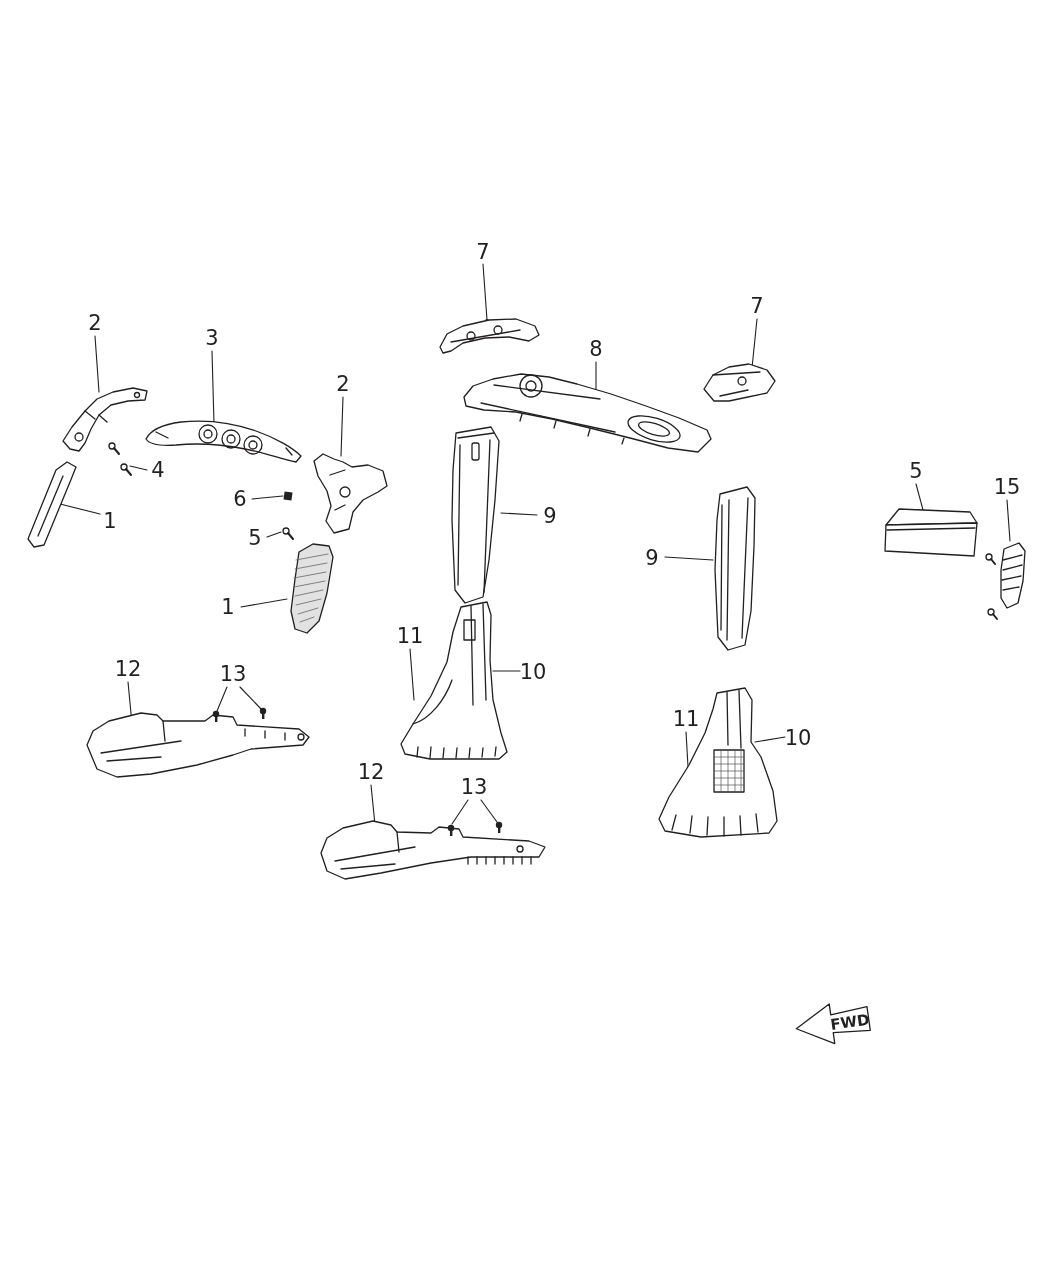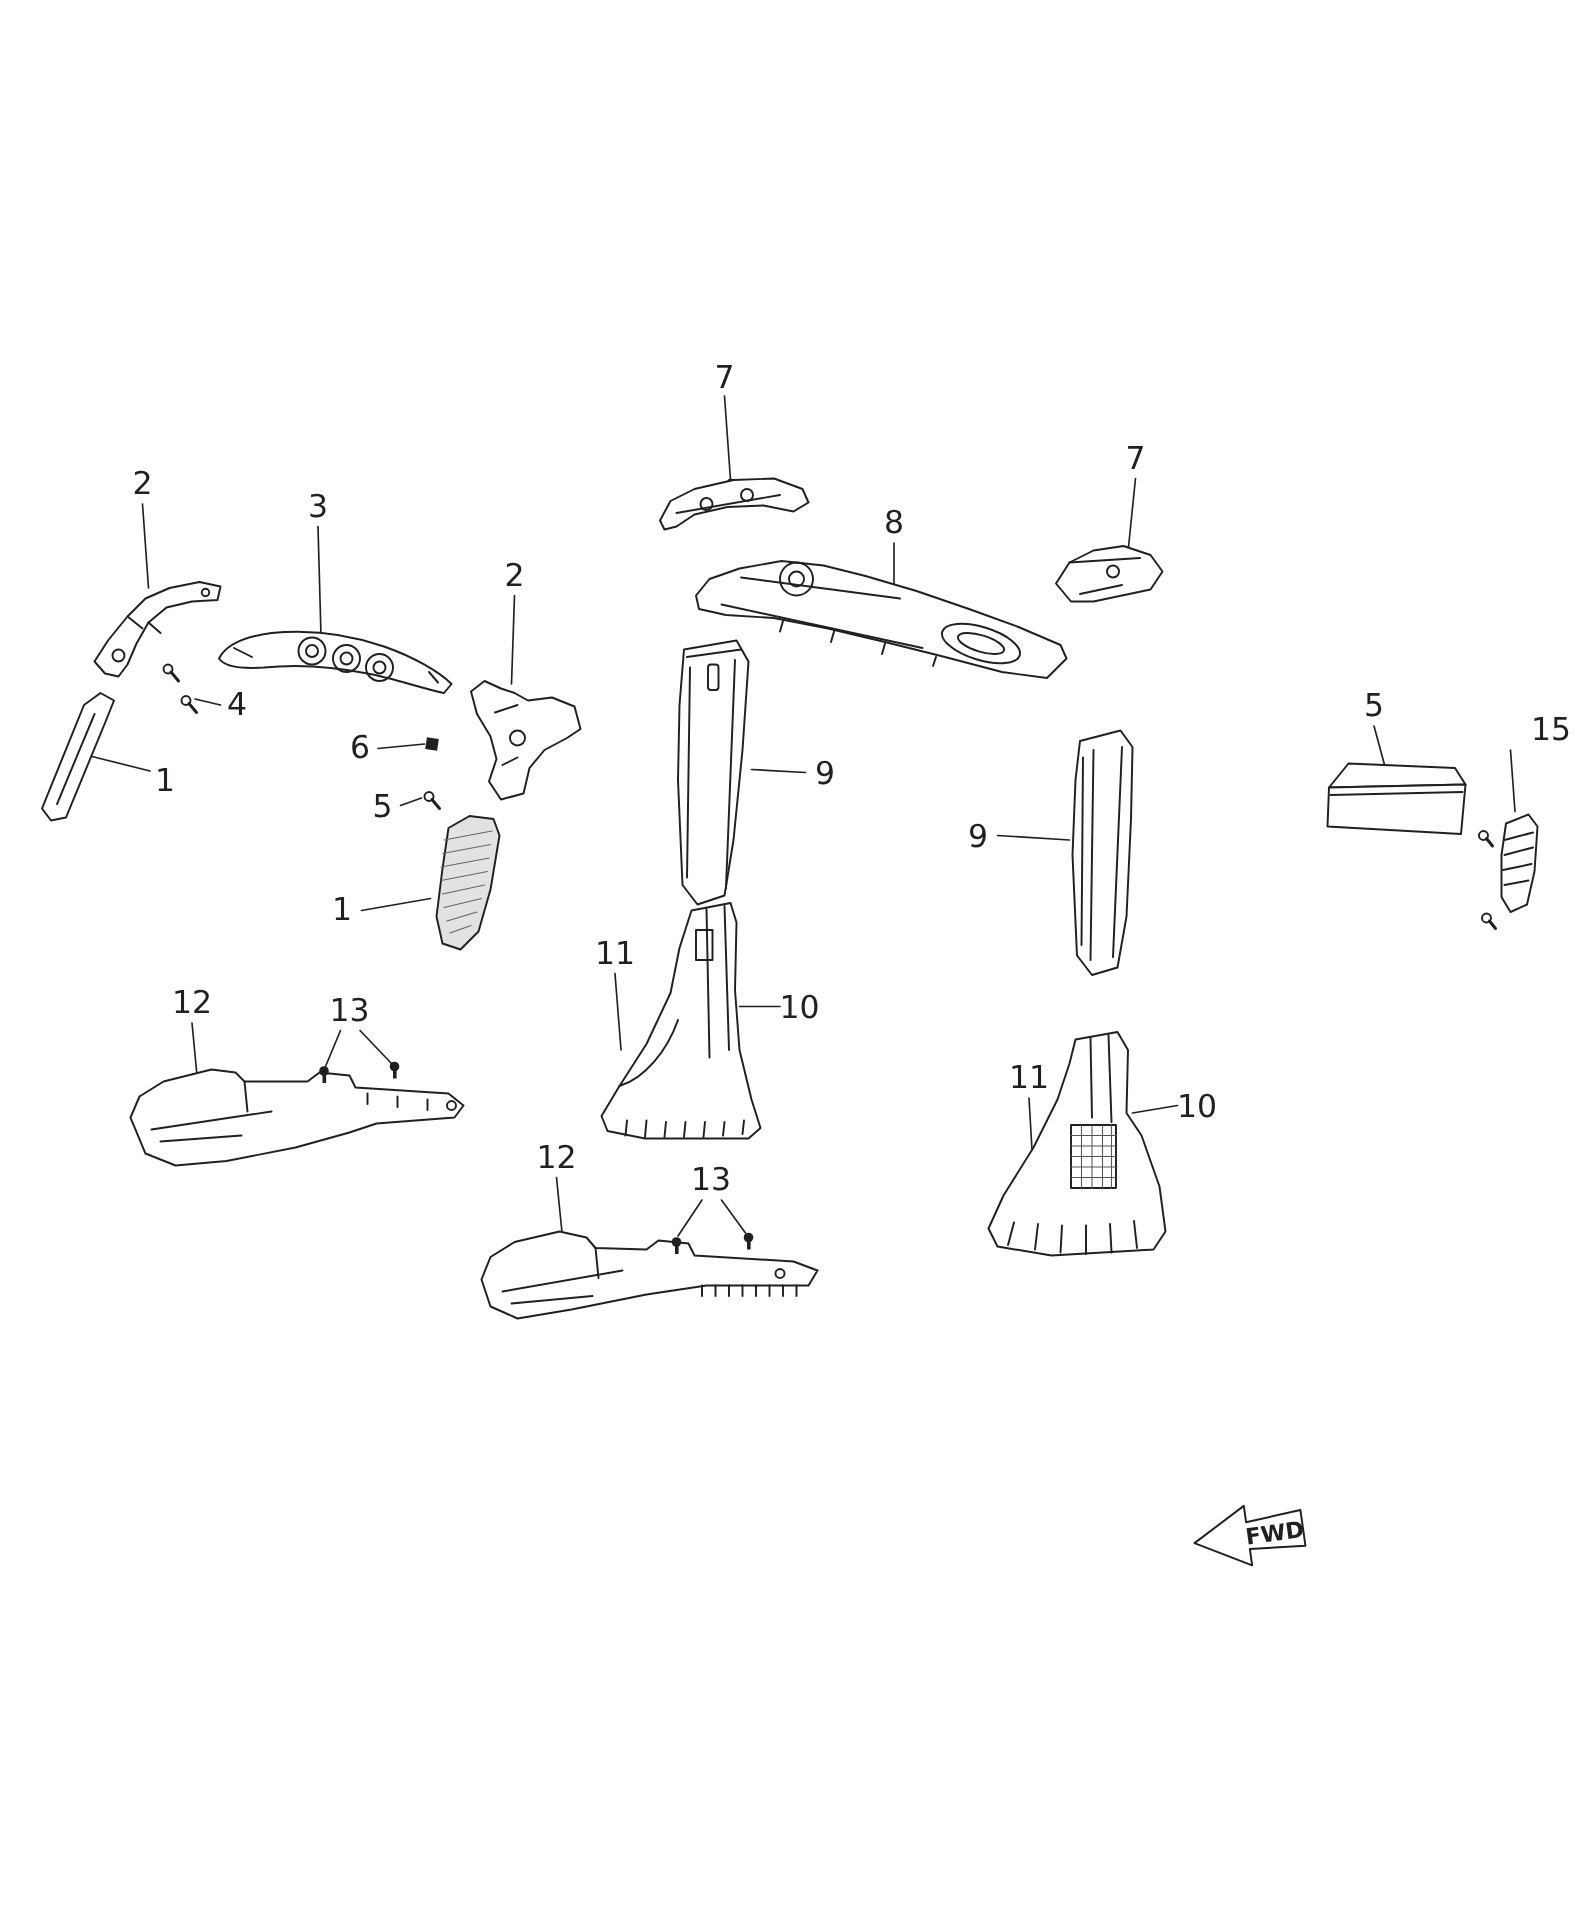--- a/index.html
+++ b/index.html
@@ -223,21 +223,21 @@
   <span class="callout" style="left:596px; top:349px;">8</span>
   <span class="callout" style="left:757px; top:306px;">7</span>
   <span class="callout" style="left:158px; top:470px;">4</span>
   <span class="callout" style="left:110px; top:521px;">1</span>
   <span class="callout" style="left:240px; top:499px;">6</span>
   <span class="callout" style="left:255px; top:538px;">5</span>
   <span class="callout" style="left:228px; top:607px;">1</span>
   <span class="callout" style="left:550px; top:516px;">9</span>
   <span class="callout" style="left:652px; top:558px;">9</span>
   <span class="callout" style="left:916px; top:471px;">5</span>
-  <span class="callout" style="left:1034px;top:487px;text-align:center;">15</span>
+  <span class="callout" style="left:1007px;top:487px;text-align:center;">15</span>
   <span class="callout" style="left:410px; top:636px;">11</span>
   <span class="callout" style="left:533px; top:672px;">10</span>
   <span class="callout" style="left:128px; top:669px;">12</span>
   <span class="callout" style="left:233px; top:674px;">13</span>
   <span class="callout" style="left:371px; top:772px;">12</span>
   <span class="callout" style="left:474px; top:787px;">13</span>
   <span class="callout" style="left:686px; top:719px;">11</span>
   <span class="callout" style="left:798px; top:738px;">10</span>
 
 </div>

